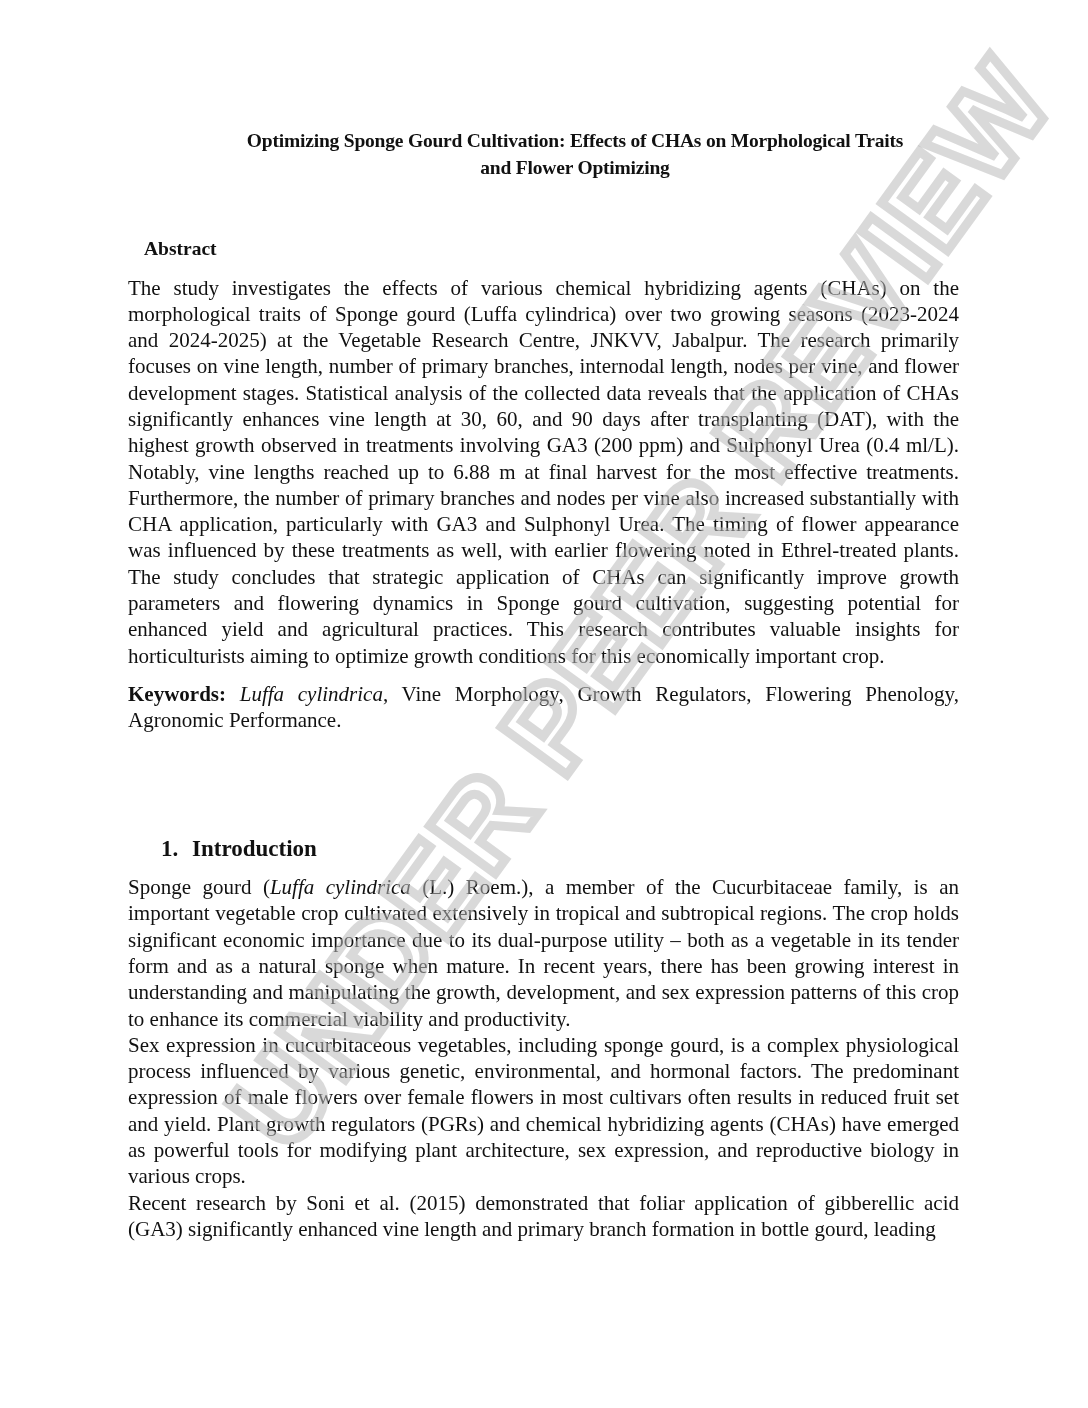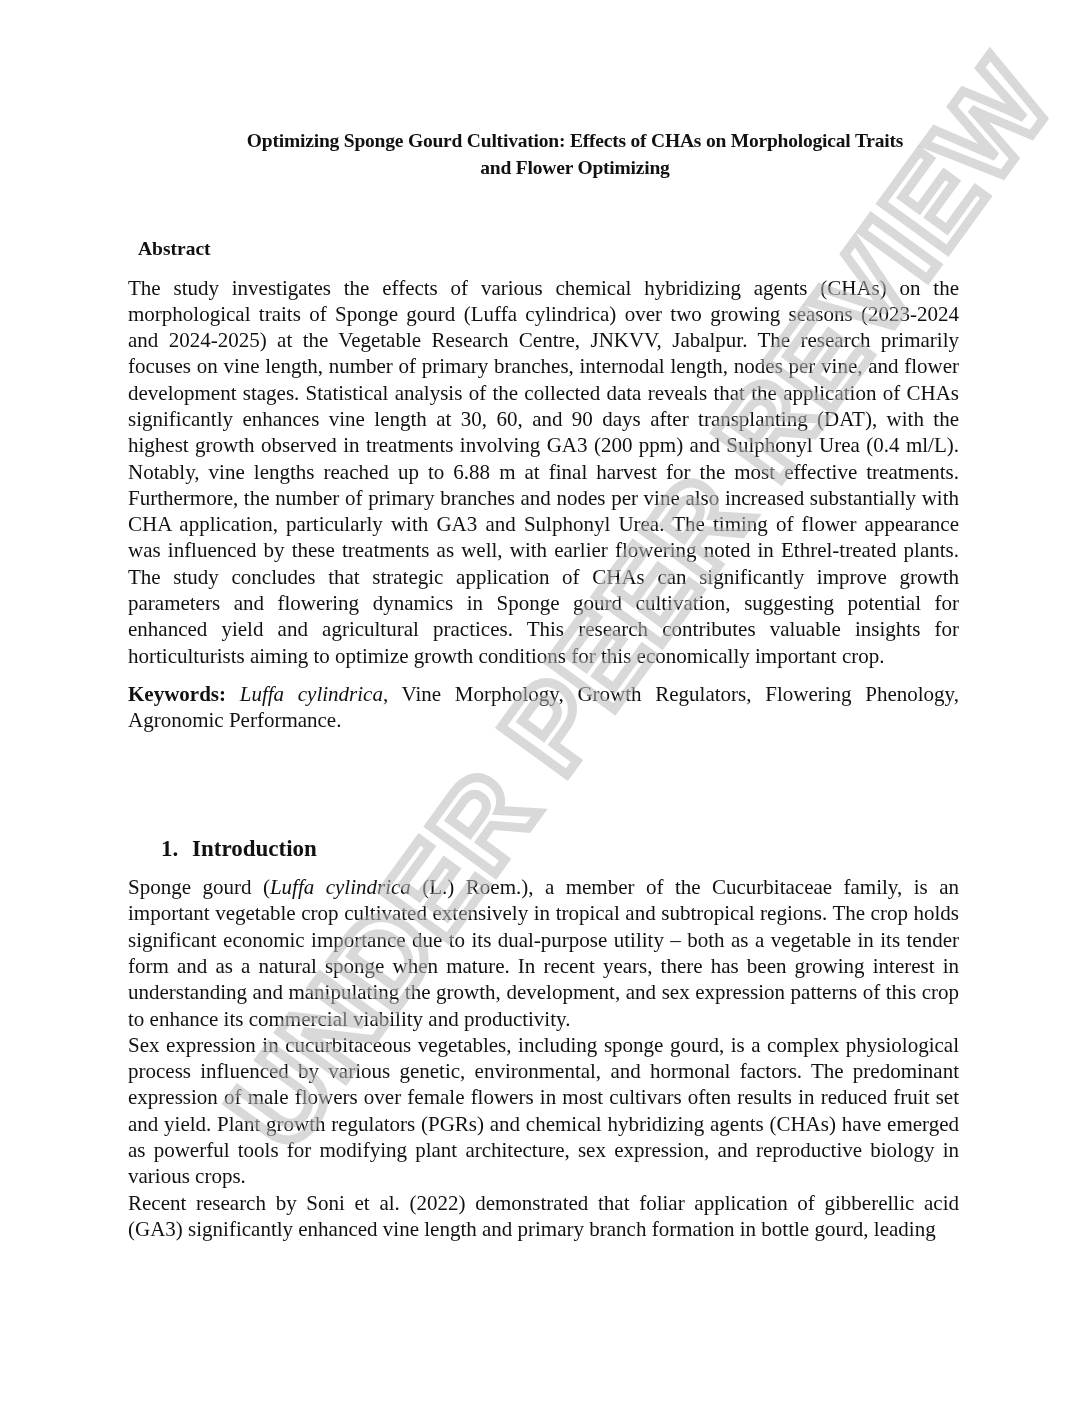--- a/index.html
+++ b/index.html
@@ -35,21 +35,21 @@
     .content {
       position: absolute;
       left: 128px;
       width: 831px;
       top: 236px;
     }
     .heading {
       font-weight: bold;
       font-size: 19.5px;
       line-height: 26.5px;
-      margin: 0 0 12px 10px;
+      margin: 0 0 12px 16px;
     }
     p {
       margin: 0;
       font-size: 21px;
       line-height: 26.3px;
       text-align: justify;
     }
     .para-gap { }
     .keywords { margin-top: 12px; }
     .kw-label { font-weight: bold; }
@@ -102,17 +102,17 @@
     <p>The study investigates the effects of various chemical hybridizing agents (CHAs) on the morphological traits of Sponge gourd (Luffa cylindrica) over two growing seasons (2023-2024 and 2024-2025) at the Vegetable Research Centre, JNKVV, Jabalpur. The research primarily focuses on vine length, number of primary branches, internodal length, nodes per vine, and flower development stages. Statistical analysis of the collected data reveals that the application of CHAs significantly enhances vine length at 30, 60, and 90 days after transplanting (DAT), with the highest growth observed in treatments involving GA3 (200 ppm) and Sulphonyl Urea (0.4 ml/L). Notably, vine lengths reached up to 6.88 m at final harvest for the most effective treatments. Furthermore, the number of primary branches and nodes per vine also increased substantially with CHA application, particularly with GA3 and Sulphonyl Urea. The timing of flower appearance was influenced by these treatments as well, with earlier flowering noted in Ethrel-treated plants. The study concludes that strategic application of CHAs can significantly improve growth parameters and flowering dynamics in Sponge gourd cultivation, suggesting potential for enhanced yield and agricultural practices. This research contributes valuable insights for horticulturists aiming to optimize growth conditions for this economically important crop.</p>
 
     <p class="keywords"><span class="kw-label">Keywords:</span> <em>Luffa cylindrica</em><span>, Vine Morphology, Growth Regulators, Flowering Phenology, Agronomic Performance.</span></p>
 
     <div class="section-heading"><span class="section-num">1.</span><span>Introduction</span></div>
 
     <p><span>Sponge gourd (</span><em>Luffa cylindrica</em><span> (L.) Roem.), a member of the Cucurbitaceae family, is an important vegetable crop cultivated extensively in tropical and subtropical regions. The crop holds significant economic importance due to its dual-purpose utility – both as a vegetable in its tender form and as a natural sponge when mature. In recent years, there has been growing interest in understanding and manipulating the growth, development, and sex expression patterns of this crop to enhance its commercial viability and productivity.</span></p>
 
     <p class="para-gap">Sex expression in cucurbitaceous vegetables, including sponge gourd, is a complex physiological process influenced by various genetic, environmental, and hormonal factors. The predominant expression of male flowers over female flowers in most cultivars often results in reduced fruit set and yield. Plant growth regulators (PGRs) and chemical hybridizing agents (CHAs) have emerged as powerful tools for modifying plant architecture, sex expression, and reproductive biology in various crops.</p>
 
-    <p class="para-gap">Recent research by Soni et al. (2022) demonstrated that foliar application of gibberellic acid (GA3) significantly enhanced vine length and primary branch formation in bottle gourd, leading</p>
+    <p class="para-gap">Recent research by Soni et al. (2015) demonstrated that foliar application of gibberellic acid (GA3) significantly enhanced vine length and primary branch formation in bottle gourd, leading</p>
   </div>
 
   <div class="watermark">UNDER PEER REVIEW</div>
 </div>
 
 </body></html>

